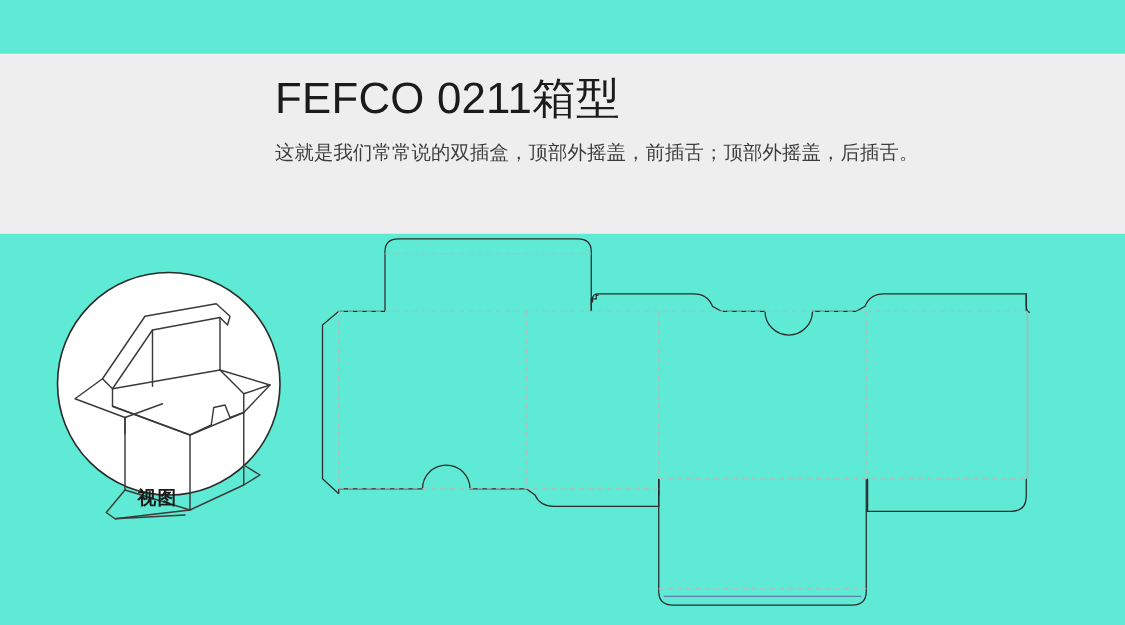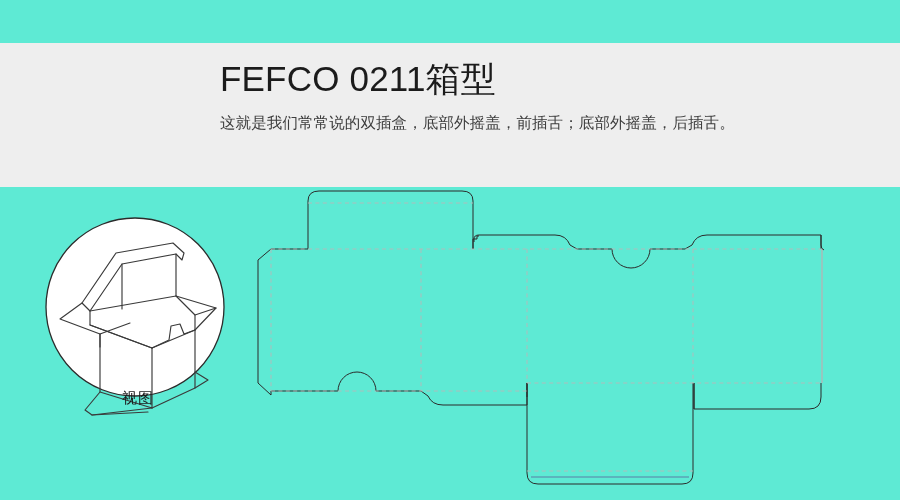--- a/index.html
+++ b/index.html
@@ -93,21 +93,21 @@
 </style>
 </head>
 <body>
 
 <div id="page">
 
   <div id="header-band"></div>
 
   <div id="header-text">
     <h1 id="page-title">FEFCO 0211箱型</h1>
-    <p id="page-subtitle">这就是我们常常说的双插盒，底部外摇盖，前插舌；底部外摇盖，后插舌。</p>
+    <p id="page-subtitle">这就是我们常常说的双插盒，顶部外摇盖，前插舌；顶部外摇盖，后插舌。</p>
   </div>
 
   <div id="artwork">
 
     <div id="view-circle-wrap">
       <svg width="215" height="215" viewBox="0 0 215 215">
         <circle class="circline" cx="105" cy="100" r="89"></circle>
 
         <path class="boxline" d="M 52 96 L 86 46 L 143 36 L 154 46 L 152 53 L 146 47 L 92 57 L 60 104 Z"></path>
 
@@ -127,21 +127,21 @@
         <path class="boxline" d="M 70 127 L 70 185 L 122 201 L 122 141"></path>
 
         <path class="boxline" d="M 122 201 L 165 181 L 165 123"></path>
         <path class="boxline" d="M 122 141 L 165 123"></path>
 
         <path class="boxline" d="M 70 185 L 55 203 L 62 208 L 122 201"></path>
         <path class="boxline" d="M 62 208 L 118 205"></path>
 
         <path class="boxline" d="M 165 181 L 178 173 L 165 165"></path>
       </svg>
-      <span id="view-label" style="position:absolute; left:92px; top:182px;">视图</span>
+      <span id="view-label" style="position:absolute; left:80px; top:182px;font-weight:bold;">视图</span>
     </div>
 
     <div id="dieline-wrap">
       <svg width="600" height="313" viewBox="0 0 600 313">
 
         <path class="cut" d="M 16 62 L 3 73 L 3 196 L 16 208"></path>
 
         <path class="cut" d="M 16 62 L 53 62"></path>
         <path class="cut" d="M 53 62 L 53 14 Q 53 4 64 4 L 207 4 Q 218 4 218 14 L 218 62"></path>
         <path class="cut" d="M 218 62 L 218 55"></path>

